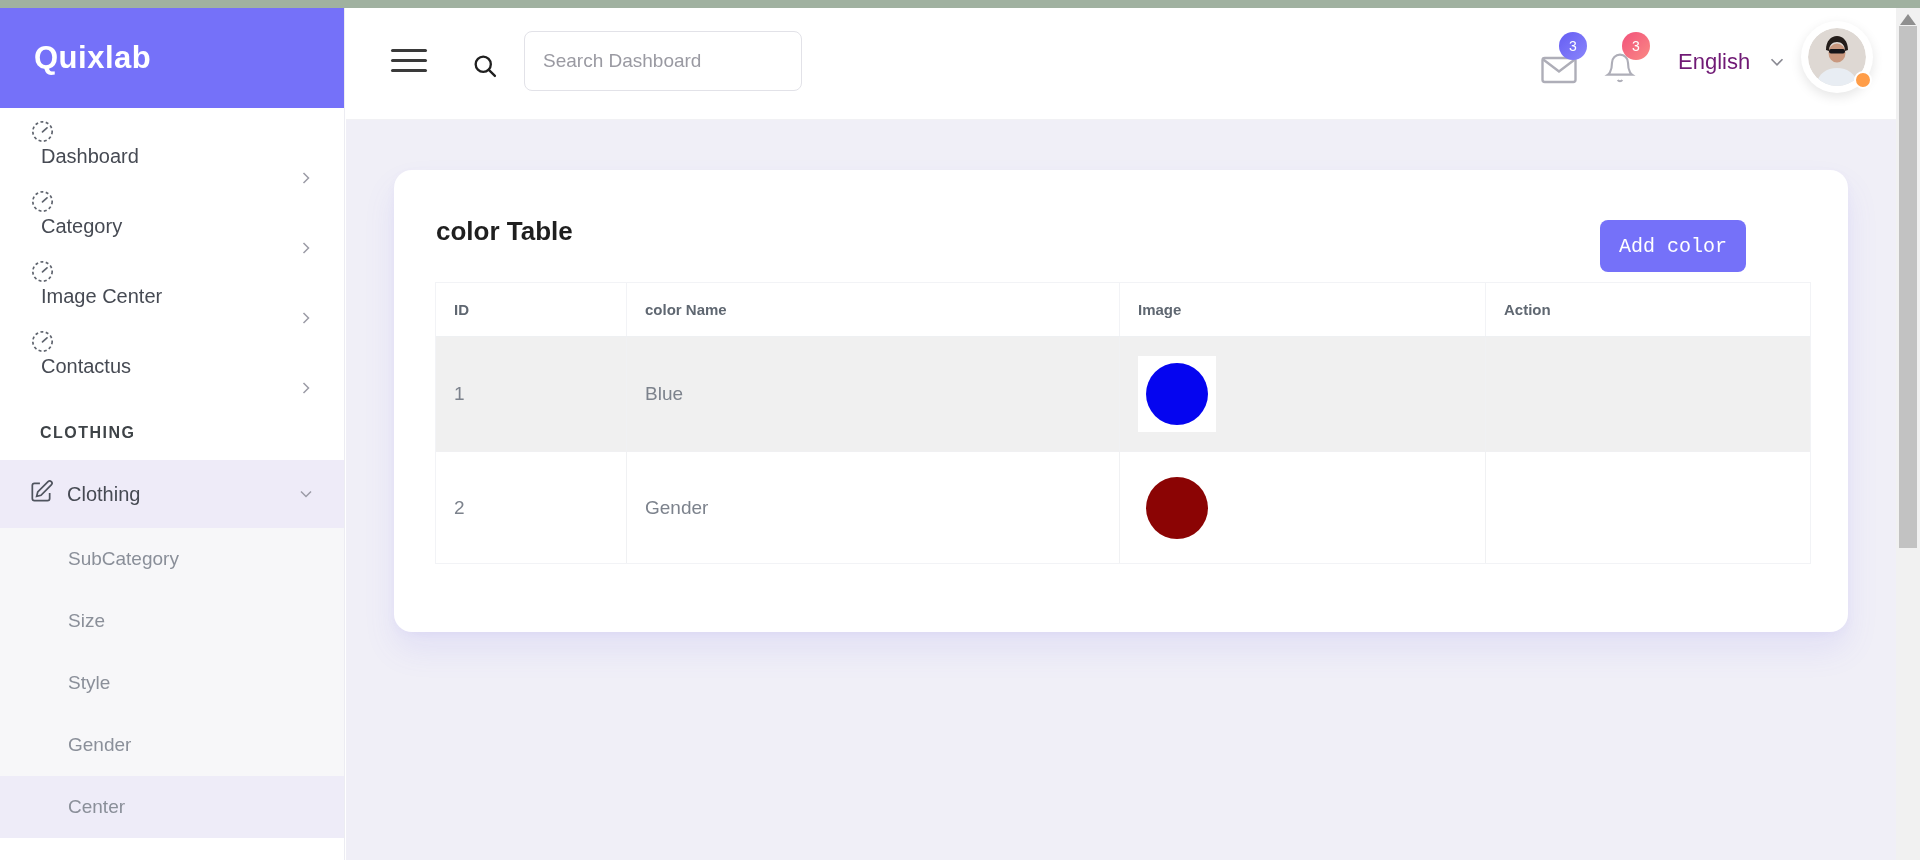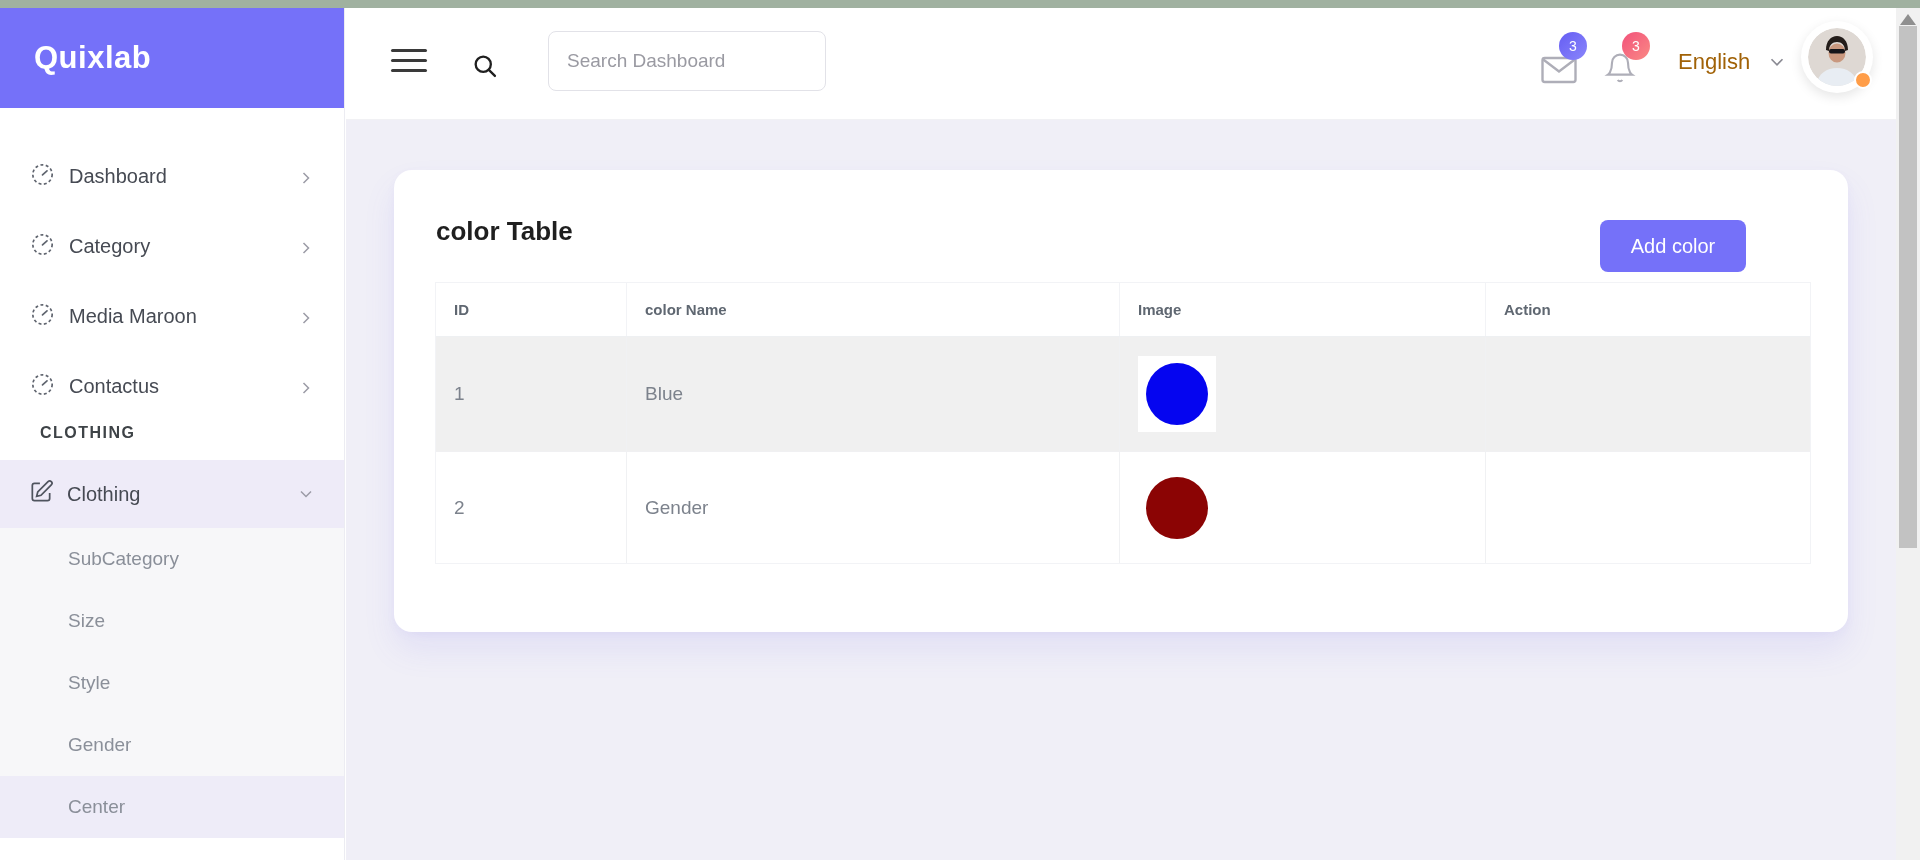--- a/index.html
+++ b/index.html
@@ -8,67 +8,67 @@
 
   
   .top-strip { position:absolute; left:0; top:0; width:1920px; height:8px; background:#a0b1a0; z-index:10; }
 
   
   .sidebar { position:absolute; left:0; top:8px; width:345px; height:852px; background:#fff;
     border-right:1px solid #ececf2; z-index:5; }
   .logo { height:100px; background:#7571f9; display:flex; align-items:center;
     padding-left:34px; color:#fff; font-size:31px; font-weight:700; letter-spacing:.5px; }
   .nav { padding-top:10px; }
-  .nav-item { height:70px; display:flex; align-items:flex-end; padding:0 28px; cursor:pointer; }
+  .nav-item { height:70px; display:flex; align-items:flex-start; padding:0 28px; cursor:pointer;flex-direction:column; }
   .nav-item .icon { width:28px; height:28px; display:flex; align-items:center; justify-content:center; }
   .nav-label { margin-left:13px; font-size:20px; color:#464a53; }
   .chev { margin-left:auto; display:flex; }
   .section-label { margin:26px 0 0 40px; font-size:16px; font-weight:700; color:#3e4347; letter-spacing:1.5px; }
   .clothing-item { margin-top:18px; height:68px; background:#eeebf8; display:flex; align-items:center;
     padding:0 28px; cursor:pointer; }
   .submenu { background:#f7f7f9; }
   .sub-item { height:62px; display:flex; align-items:center; padding-left:68px;
     font-size:19px; color:#8a8f99; cursor:pointer; }
   .sub-item.active { background:#eeecf8; }
 
   
   .header { position:absolute; left:346px; top:8px; width:1550px; height:112px; background:#fff;
     border-bottom:1px solid #f1f1f4; z-index:4; }
   .hamburger { position:absolute; left:45px; top:41px; width:36px; height:26px; cursor:pointer; }
   .hamburger div { height:3px; background:#3a3a3a; border-radius:2px; margin-bottom:7px; }
   .search-ico { position:absolute; left:125px; top:44px; cursor:pointer; }
   .search-input { position:absolute; left:178px; top:23px; width:278px; height:60px;
     border:1px solid #e2e2e8; border-radius:8px; padding:0 18px; font-size:19px; color:#444;
-    outline:none; font-family:"Liberation Sans", sans-serif;margin-left:24px; }
+    outline:none; font-family:"Liberation Sans", sans-serif; }
   .search-input::placeholder { color:#9a9aa2; }
   .icon-wrap { position:absolute; width:50px; height:52px; cursor:pointer; }
   .icon-wrap.mail { left:1195px; top:26px; }
   .icon-wrap.bell { left:1258px; top:26px; }
   .icon-wrap svg { position:absolute; left:0; bottom:2px; }
   .badge { position:absolute; top:-2px; left:18px; width:28px; height:28px; border-radius:50%;
     color:#fff; font-size:14px; display:flex; align-items:center; justify-content:center; }
   .badge.purple { background:linear-gradient(135deg,#655df3,#8a86fb); }
   .badge.pink   { background:linear-gradient(135deg,#f2527b,#fa8a85); }
   .lang { position:absolute; left:1332px; top:41px; display:flex; align-items:center; gap:16px;
-    font-size:22px; color:#a16207; cursor:pointer; }
+    font-size:22px; color:#701a75; cursor:pointer; }
   .avatar-wrap { position:absolute; left:1455px; top:13px; width:72px; height:72px; border-radius:50%;
     background:#fff; box-shadow:0 4px 12px rgba(0,0,0,.10); display:flex; align-items:center;
     justify-content:center; cursor:pointer; }
   .avatar { width:58px; height:58px; border-radius:50%; overflow:hidden; }
   .status-dot { position:absolute; right:1px; bottom:4px; width:18px; height:18px; border-radius:50%;
     background:#ff9d48; border:2px solid #fff; }
 
   
   .content { position:absolute; left:346px; top:120px; width:1550px; height:740px; background:#f0eff7; }
   .card { position:absolute; left:48px; top:50px; width:1454px; height:462px; background:#fff;
     border-radius:18px; box-shadow:0 18px 32px rgba(110,100,240,.10), 0 3px 8px rgba(110,100,240,.05); }
   .card-title { position:absolute; left:42px; top:46px; font-size:26px; font-weight:700; color:#1f1f1f; }
   .add-btn { position:absolute; left:1206px; top:50px; width:146px; height:52px; background:#7571f9;
     border:none; border-radius:8px; color:#fff; font-size:20px; cursor:pointer;
-    font-family:Liberation Sans, sans-serif; }
+    font-family:Liberation Mono, monospace; }
   .table { position:absolute; left:41px; top:112px; width:1376px; border:1px solid #f2f3f6; }
   .thead, .trow { display:grid; grid-template-columns:190px 493px 366px 325px; align-items:stretch; }
   .thead { height:54px; border-bottom:1px solid #eef0f2; }
   .th { display:flex; align-items:center; padding-left:18px; font-size:15px; font-weight:700;
     color:#5f6771; border-left:1px solid #f2f3f6; }
   .th:first-child { border-left:none; }
   .trow { height:115px; border-bottom:1px solid #f0f0f2; }
   .trow:last-child { height:111px; border-bottom:none; }
   .trow.striped { background:#f0f0f0; }
   .td { display:flex; align-items:center; padding-left:18px; font-size:19px; color:#7c828c;
@@ -122,21 +122,21 @@
           </svg>
       </span>
     </div>
     <div class="nav-item">
       <span class="icon">
         <svg width="27" height="27" viewBox="0 0 24 24" fill="none" stroke="#5f646e" stroke-width="1.5">
             <circle cx="12" cy="12" r="8.6" stroke-dasharray="2.6 2.2"></circle>
             <path d="M12 12.4 L16 8.8" stroke-linecap="round"></path>
           </svg>
       </span>
-      <span class="nav-label">Media Maroon</span>
+      <span class="nav-label">Image Center</span>
       <span class="chev">
         <svg width="20" height="20" viewBox="0 0 24 24" fill="none" stroke="#9b9ba6" stroke-width="1.8">
             <path d="M9 6l6 6-6 6"></path>
           </svg>
       </span>
     </div>
     <div class="nav-item">
       <span class="icon">
         <svg width="27" height="27" viewBox="0 0 24 24" fill="none" stroke="#5f646e" stroke-width="1.5">
             <circle cx="12" cy="12" r="8.6" stroke-dasharray="2.6 2.2"></circle>

